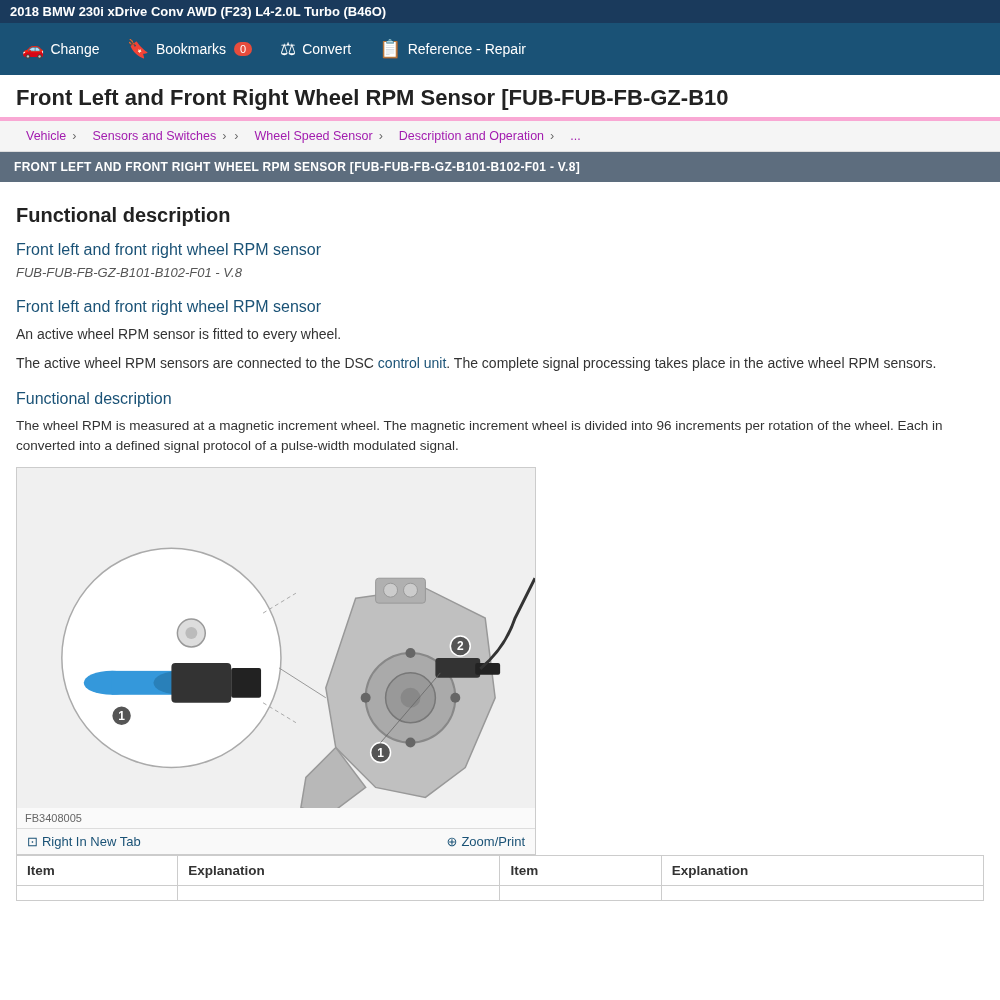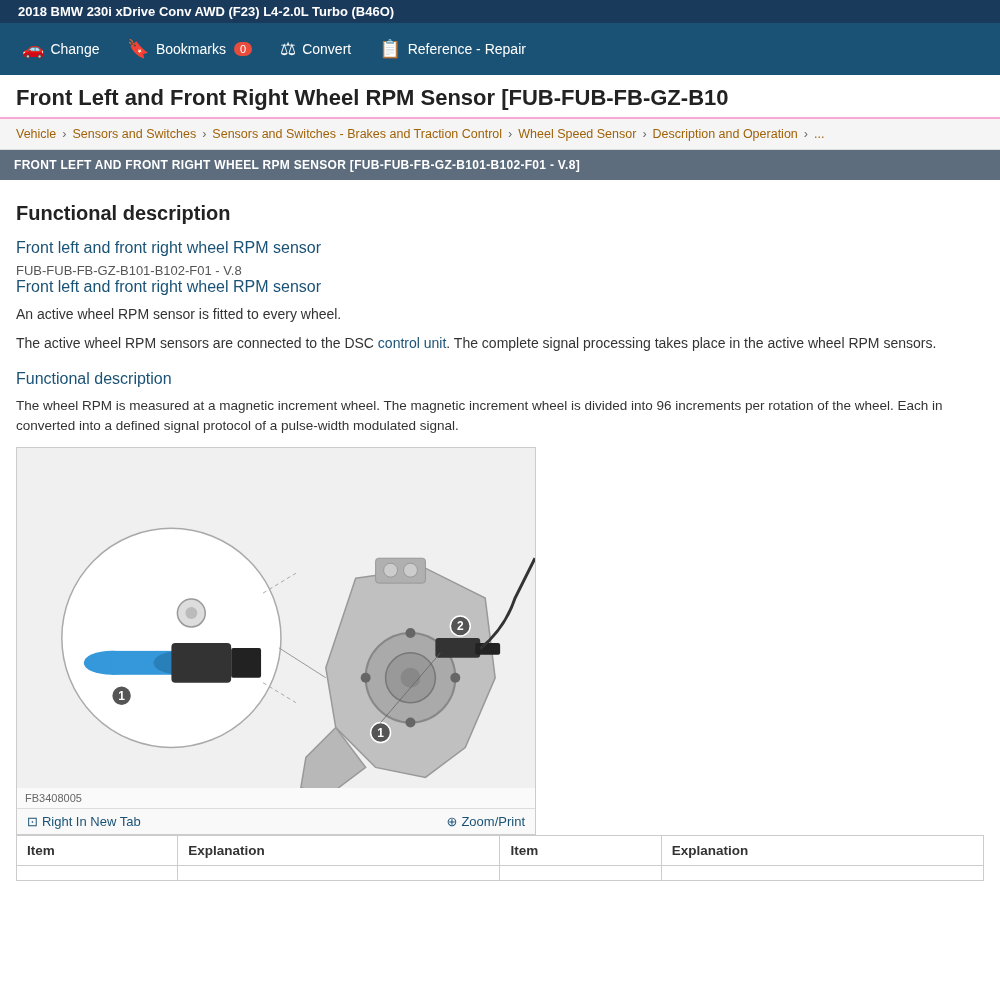--- a/index.html
+++ b/index.html
@@ -1,21 +1,21 @@
 <!DOCTYPE html>
 <html><head>
   <meta charset="utf-8">
   <style>
     * { box-sizing: border-box; margin: 0; padding: 0; }
     body { font-family: Arial, sans-serif; font-size: 14px; color: #333; background: #fff; width: 1000px; overflow-x: hidden; }
 
     
     .top-bar {
       background: #1a3a5c;
-      padding: 4px 18px;
+      padding: 4px 10px;
       font-size: 13px;
       color: #fff;
       white-space: nowrap;
       overflow: hidden;
       text-overflow: ellipsis;
     }
     .top-bar-title { font-weight: bold; }
 
     
     .nav-bar {
@@ -46,43 +46,44 @@
       margin-left: 2px;
     }
 
     
     .page-title-bar {
       background: #fff;
       padding: 10px 16px 6px 16px;
       font-size: 22px;
       font-weight: bold;
       color: #222;
-      border-bottom: 2px solid #f9a8d4;
+      border-bottom: 4px solid #f9a8d4;
       white-space: nowrap;
       overflow: hidden;
       text-overflow: ellipsis;
     }
 
     
     .breadcrumb {
       display: flex;
       align-items: center;
       flex-wrap: nowrap;
       overflow: hidden;
       padding: 8px 16px;
       background: #f5f5f5;
       border-bottom: 1px solid #ddd;
       font-size: 12.5px;
       gap: 4px;
       white-space: nowrap;
     }
     .breadcrumb a {
-      color: #a16207;
+      color: #a21caf;
       text-decoration: none;
       cursor: pointer;
+      margin-left: 10px;
     }
     .breadcrumb .sep { color: #666; margin: 0 2px; }
 
     
     .section-header-bar {
       background: #5d6d7e;
       color: #fff;
       font-size: 12px;
       font-weight: bold;
       padding: 8px 14px;
@@ -105,20 +106,22 @@
       color: #1a5276;
       text-decoration: none;
       display: block;
       margin-bottom: 6px;
       cursor: pointer;
     }
 
     .subtitle {
       font-size: 13px;
       color: #555;
+      margin-bottom: 18px;
+      font-style: italic;
     }
 
     .section-link2 {
       font-size: 16px;
       color: #1a5276;
       text-decoration: none;
       display: block;
       margin-bottom: 8px;
       cursor: pointer;
     }
@@ -238,21 +241,20 @@
   </div>
 </div>
 
 <div class="page-title-bar">Front Left and Front Right Wheel RPM Sensor [FUB-FUB-FB-GZ-B10</div>
 
 <div class="breadcrumb">
   <a>Vehicle</a>
   <span class="sep">›</span>
   <a>Sensors and Switches</a>
   <span class="sep">›</span>
-  <a>Sensors and Switches - Brakes and Traction Control</a>
   <span class="sep">›</span>
   <a>Wheel Speed Sensor</a>
   <span class="sep">›</span>
   <a>Description and Operation</a>
   <span class="sep">›</span>
   <a>...</a>
 </div>
 
 <div class="section-header-bar">FRONT LEFT AND FRONT RIGHT WHEEL RPM SENSOR [FUB-FUB-FB-GZ-B101-B102-F01 - V.8]</div>
 

